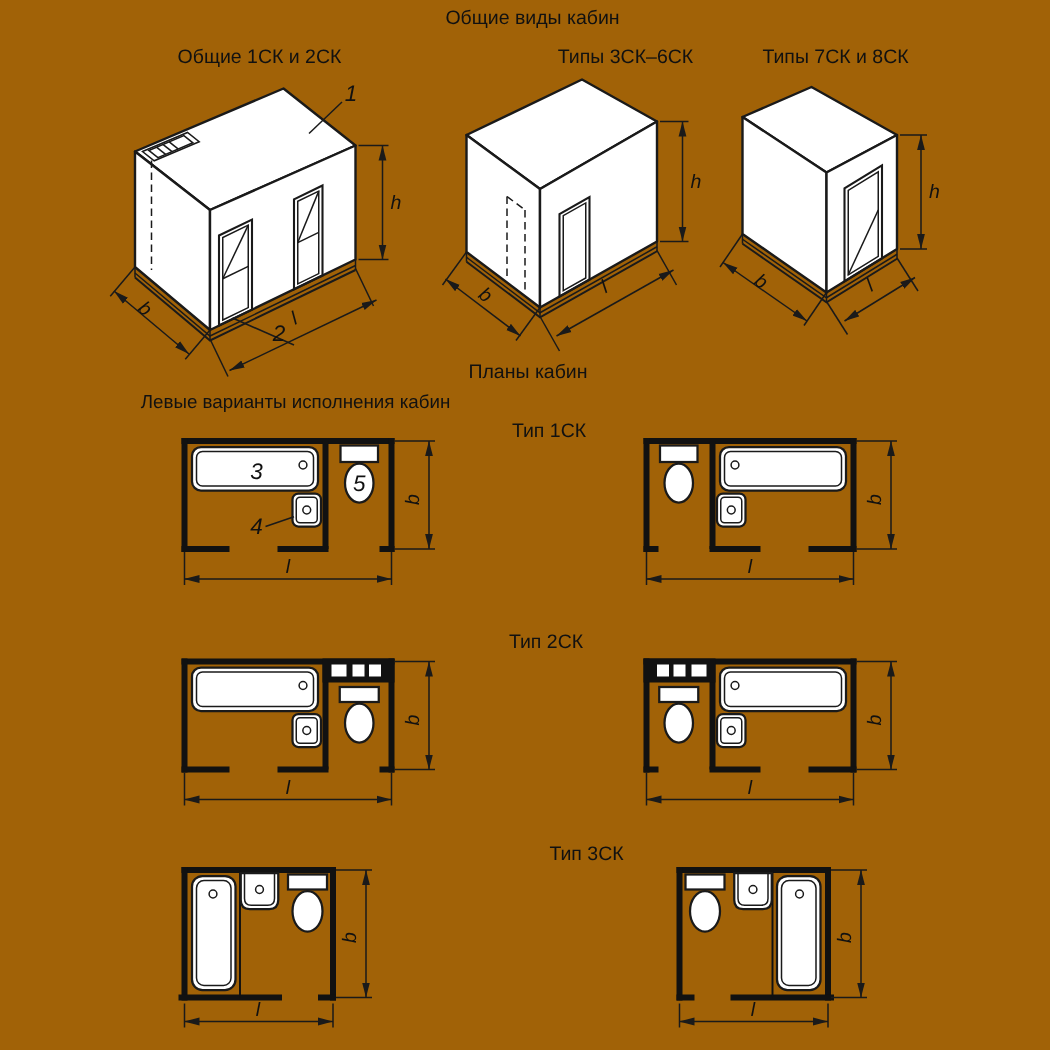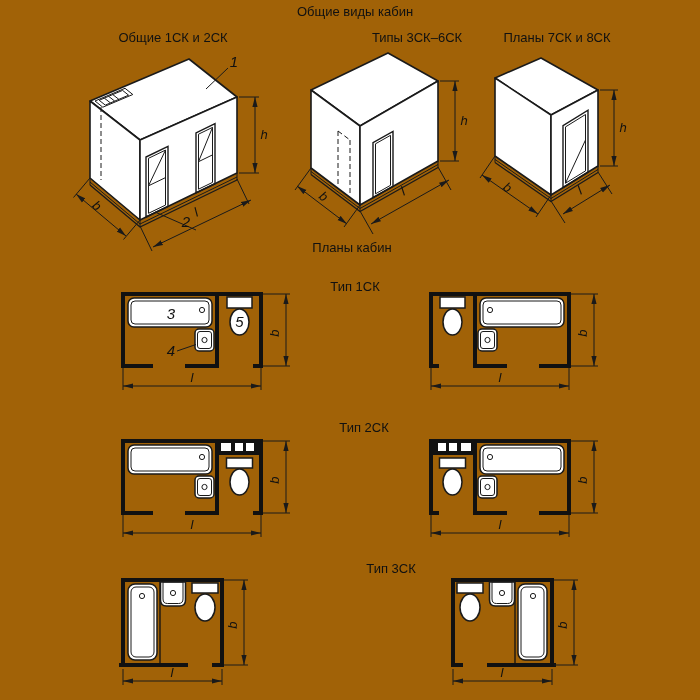--- a/index.html
+++ b/index.html
@@ -31,21 +31,21 @@
     <defs>
       <marker id="ar" markerUnits="userSpaceOnUse" markerWidth="10" markerHeight="6" viewBox="0 0 10 6" refX="10" refY="3" orient="auto-start-reverse">
         <path d="M10,3 L0,0.4 L0,5.6 Z" fill="#1a1a1a"></path>
       </marker>
     </defs>
   </svg>
 
   <div class="lbl" style="left:355px;top:4px;">Общие виды кабин</div>
   <div class="lbl" style="left:173px;top:30px;">Общие 1СК и 2СК</div>
   <div class="lbl" style="left:373px;top:30px;margin-left:44px;">Типы 3СК–6СК</div>
-  <div class="lbl" style="left:557px;top:30px;">Планы 7СК и 8СК</div>
+  <div class="lbl" style="left:557px;top:30px;">Типы 7СК и 8СК</div>
 
   <svg style="left:58px;top:25px;" width="212" height="230" viewBox="0 0 212 230">
     <g>
       <path class="face" d="M131,34 L179,72 L82,115 L32,76 Z"></path>
       <path class="face" d="M32,76 L82,115 L82,195 L32,153 Z"></path>
       <path class="face" d="M82,115 L179,72 L179,148 L82,195 Z"></path>
 
       <g>
         <polyline class="thin" points="32,157 82,199 179,152"></polyline>
         <polyline class="ln" points="32,160 82,202 179,155"></polyline>
@@ -180,21 +180,22 @@
     </g>
     <g>
       <line class="dim" x1="75" y1="173" x2="89" y2="195"></line>
       <line class="dim" x1="122" y1="144" x2="136" y2="166"></line>
       <line class="dim" x1="87" y1="186" x2="134" y2="157" marker-start="url(#ar)" marker-end="url(#ar)"></line>
       <text class="dtx" x="106" y="166" transform="rotate(-31,106,166)">l</text>
     </g>
   </svg>
 
   <div class="lbl" style="left:352px;top:240px;text-align:center;">Планы кабин</div>
-  <div class="lbl" style="left:355px;top:279px;">Тип 1СК</div>
+  <div class="lbl small" style="left:197px;top:261px;">Левые варианты исполнения кабин</div>
+  <div class="lbl" style="left:366px;top:279px;">Тип 1СК</div>
   <div class="lbl" style="left:364px;top:420px;">Тип 2СК</div>
   <div class="lbl" style="left:371px;top:561px;margin-left:20px;">Тип 3СК</div>
 
   <svg style="left:116px;top:287px;" width="185" height="108" viewBox="0 0 185 108">
     <g>
       <line class="wall" x1="5" y1="7" x2="147" y2="7"></line>
       <line class="wall" x1="7" y1="5" x2="7" y2="81"></line>
       <line class="wall" x1="145" y1="5" x2="145" y2="81"></line>
       <line class="wall" x1="101" y1="7" x2="101" y2="79"></line>
       <line class="wall" x1="5" y1="79" x2="37" y2="79"></line>

